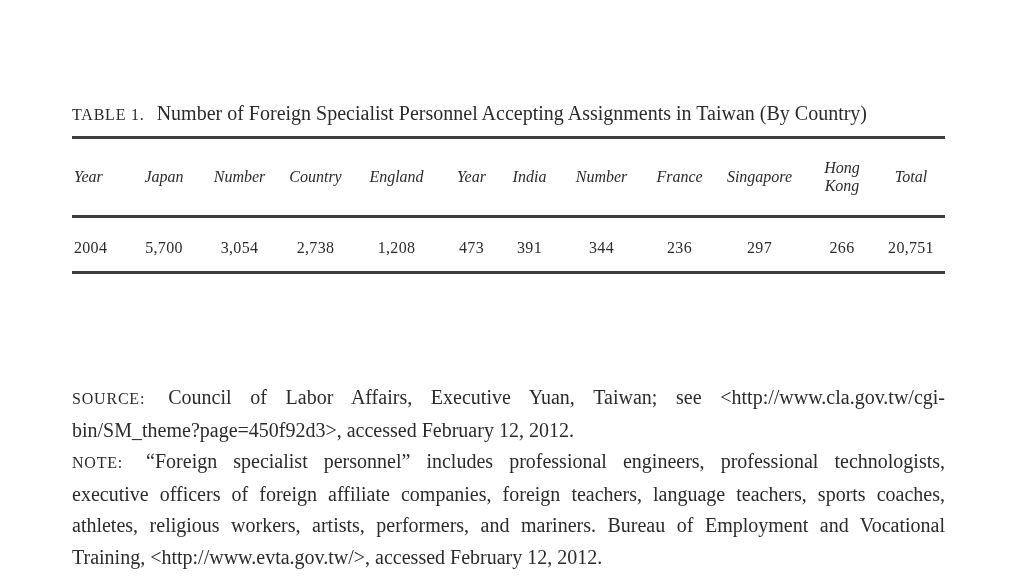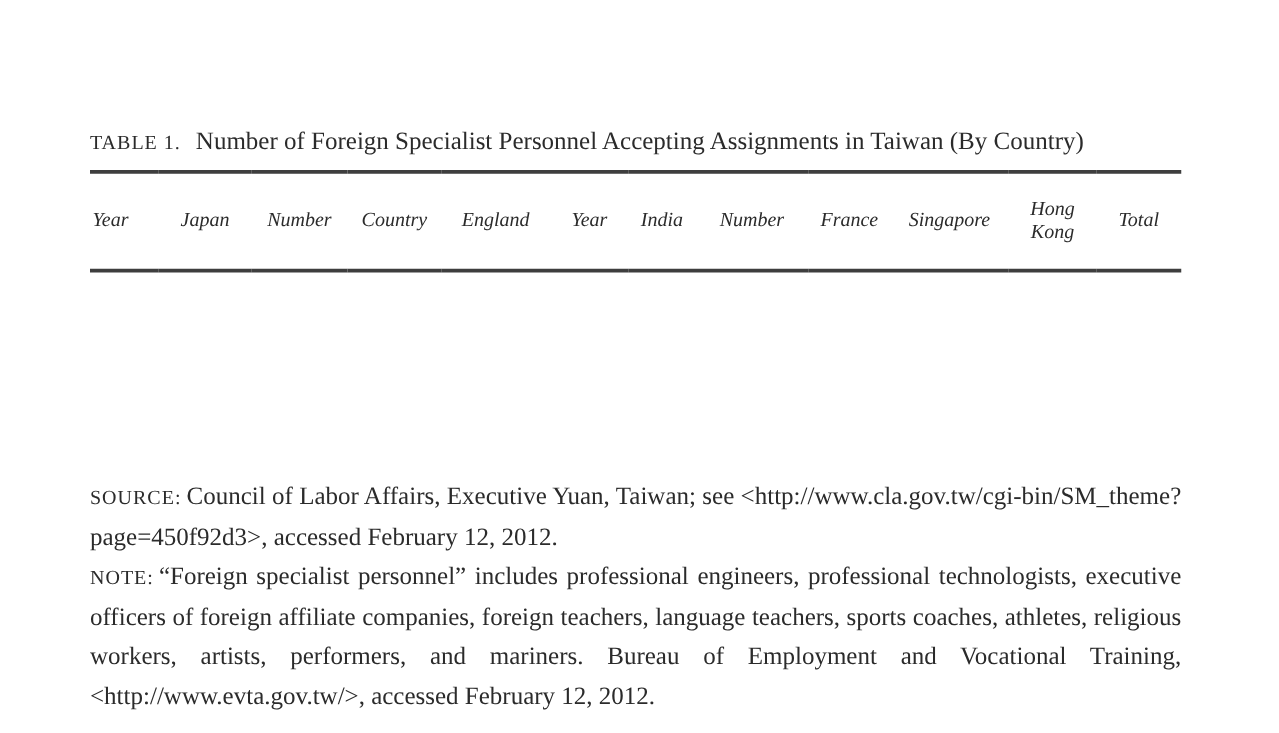--- a/index.html
+++ b/index.html
@@ -37,21 +37,21 @@
   .tbl tbody tr:first-child td { padding-top:12px; }
   .tbl tbody tr:last-child td { padding-bottom:6px; }
   .tbl th:first-child, .tbl td:first-child { text-align:left; padding-left:2px; }
 
   
   .notes {
     position:absolute; left:72px; top:382px; width:873px;
     font-size:20px; line-height:31.5px; text-align:justify; color:#2b2b2b;
   }
   .notes p { margin:0; }
-  .sc { font-size:16px; letter-spacing:0.8px; margin-right:4px; }
+  .sc { font-size:16px; letter-spacing:0.8px; margin-right:23px; }
 </style>
 </head>
 <body>
 
 <div class="page">
 
 
   <div class="caption">
     <span class="sc-label">TABLE 1.</span><span class="caption-title">Number of Foreign Specialist Personnel Accepting Assignments in Taiwan (By Country)</span>
   </div>
@@ -81,20 +81,34 @@
           <th>Year</th>
           <th>India</th>
           <th>Number</th>
           <th>France</th>
           <th>Singapore</th>
           <th>Hong Kong</th>
           <th>Total</th>
         </tr>
     </thead>
     <tbody id="table-body">
+        <tr>
+          <td>2004</td>
+          <td>5,700</td>
+          <td>3,054</td>
+          <td>2,738</td>
+          <td>1,208</td>
+          <td>473</td>
+          <td>391</td>
+          <td>344</td>
+          <td>236</td>
+          <td>297</td>
+          <td>266</td>
+          <td>20,751</td>
+        </tr>
       </tbody>
   </table>
 
   <div class="notes">
     <p><span class="sc">SOURCE:</span><span>Council of Labor Affairs, Executive Yuan, Taiwan; see &lt;http://www.cla.gov.tw/cgi-bin/SM_theme?page=450f92d3&gt;, accessed February 12, 2012.</span></p>
     <p><span class="sc">NOTE:</span><span>“Foreign specialist personnel” includes professional engineers, professional technologists, executive officers of foreign affiliate companies, foreign teachers, language teachers, sports coaches, athletes, religious workers, artists, performers, and mariners. Bureau of Employment and Vocational Training, &lt;http://www.evta.gov.tw/&gt;, accessed February 12, 2012.</span></p>
   </div>
 
 </div>
 

